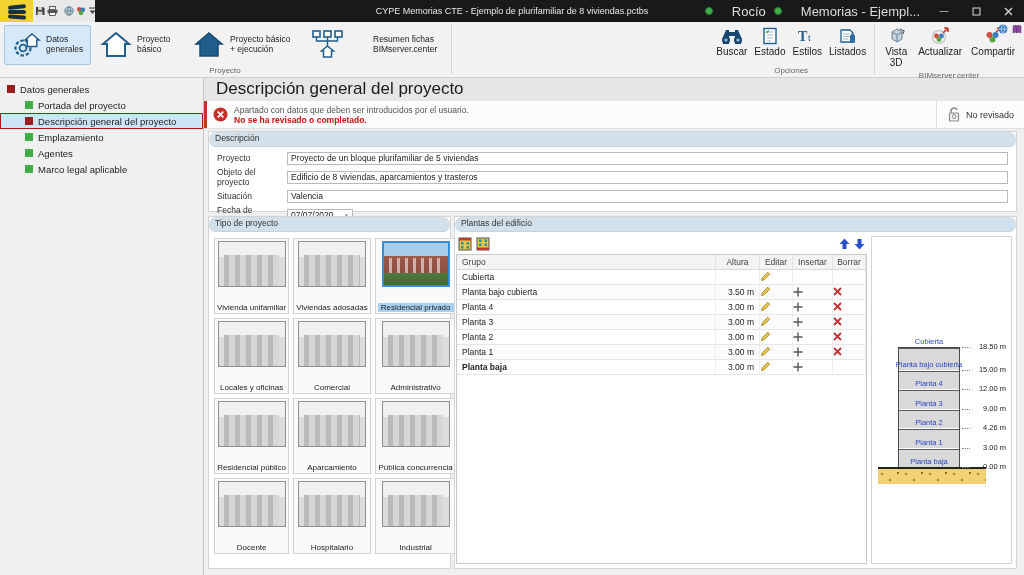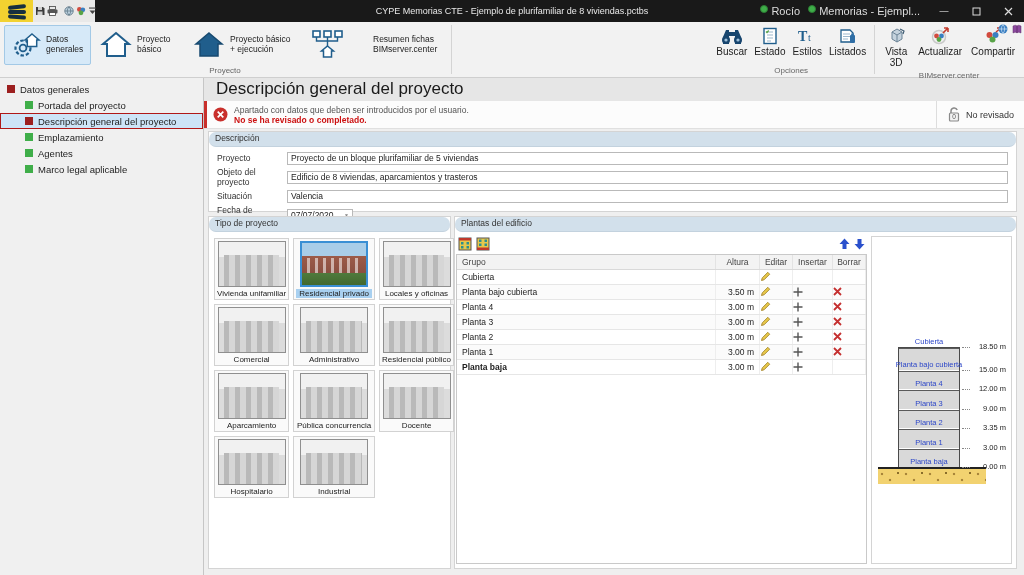--- a/index.html
+++ b/index.html
@@ -12,21 +12,21 @@
   .logo .book { width:18px; height:13px; position:relative; }
   .logo .book span { position:absolute; left:0; width:18px; height:4px; background:#17303f; border-radius:2px; }
   .logo .book span:nth-child(1){ top:0; transform:rotate(-6deg); }
   .logo .book span:nth-child(2){ top:5px; }
   .logo .book span:nth-child(3){ top:10px; transform:rotate(4deg); }
   .qat { position:absolute; left:33px; top:0; width:62px; height:22px; background:#e9e9e9; display:flex; align-items:center; gap:2px; padding:0 2px; }
   .qat .sep { width:1px; height:14px; background:#c2c2c2; margin:0 1px; }
   .qbtn { width:11px; height:16px; display:flex; align-items:center; justify-content:center; }
   .title-text { position:absolute; left:0; top:0; width:1024px; height:22px; line-height:22px; text-align:center; color:#e8e8e8; font-size:9px; pointer-events:none; }
   .tb-right { position:absolute; right:0; top:0; height:22px; display:flex; align-items:center; }
-  .chip { display:flex; gap:3px; color:#ddd; font-size:11px; margin-right:8px; }
+  .chip { display:flex; align-items:center; gap:19px; color:#ddd; font-size:13px; margin-right:8px; }
   .gdot { width:8px; height:8px; border-radius:50%; background:#3fae49; border:1px solid #2c7e34; }
   .winbtn { width:32px; height:22px; display:flex; align-items:center; justify-content:center; color:#ddd; }
   .mini-icons { position:absolute; right:2px; top:23px; height:12px; display:flex; gap:4px; align-items:center; z-index:5; }
 
   
   .ribbon { position:absolute; top:22px; left:0; width:1024px; height:56px; background:#f2f2f2; border-bottom:1px solid #cfcfcf; display:flex; }
   .rgroup { display:flex; flex-direction:column; height:100%; }
   .rbtns { flex:1; display:flex; align-items:stretch; padding:3px 4px 0 4px; gap:2px; }
   .rgroup-label { text-align:center; color:#666; font-size:8px; padding:1px 0 2px; }
   .rbtn { display:flex; align-items:center; gap:5px; padding:2px 6px; border:1px solid transparent; border-radius:2px; }
@@ -72,21 +72,21 @@
   .tipo-grid { padding:6px 5px; display:grid; grid-template-columns:repeat(3,1fr); gap:4px 4px; align-content:start; }
   .tile { border:1px solid #d2d2d2; background:#fafafa; padding:2px 2px 1px; display:flex; flex-direction:column; align-items:center; }
   .thumb { width:68px; height:46px; border:1px solid #8f8f8f; background:
       linear-gradient(180deg,#f1f1f1 0 35%,#dcdcdc 35% 100%),
       #e8e8e8; position:relative; overflow:hidden; }
   .thumb::after { content:""; position:absolute; left:8%; right:8%; top:30%; bottom:0;
       background:repeating-linear-gradient(90deg,#b9b9b9 0 5px,#d6d6d6 5px 11px),
                  repeating-linear-gradient(0deg,rgba(120,120,120,.35) 0 3px,rgba(230,230,230,.3) 3px 8px); }
   .tile.selected .thumb { border:2px solid #3a8fd4; background:linear-gradient(180deg,#a9cdе8 0,#a9cde8 32%,#9c5a48 32%,#8a4f40 72%,#4e7a3c 72%,#43692f 100%); }
   .tile.selected .thumb::after { background:repeating-linear-gradient(90deg,rgba(255,255,255,.55) 0 3px,transparent 3px 8px); top:36%; bottom:28%; }
-  .tile-label { font-size:8px; color:#222; margin-top:2px; white-space:nowrap; }
+  .tile-label { font-size:8px; color:#222; margin-top:16px; white-space:nowrap; }
   .tile.selected .tile-label { background:#a8d0f0; padding:0 3px; }
 
   .plantas { flex:1; display:flex; flex-direction:column; }
   .plantas-body { flex:1; display:flex; padding:4px 4px 4px 1px; gap:4px; min-height:0; }
   .table-side { flex:1; display:flex; flex-direction:column; min-width:0; }
   .ptoolbar { height:18px; display:flex; align-items:center; gap:4px; padding:0 2px 2px 2px; }
   .ptoolbar .tspacer { flex:1; }
   .table-box { flex:1; border:1px solid #c9c9c9; background:#fff; overflow:hidden; }
   table.floors { border-collapse:collapse; width:100%; font-size:8.5px; }
   table.floors th { background:#f3f3f3; border-bottom:1px solid #d9d9d9; border-right:1px solid #e3e3e3; font-weight:normal; color:#444; height:14px; text-align:center; }
@@ -412,20 +412,24 @@
         </div>
     </section>
 
     <div class="bottom-row">
       <section class="panel tipo">
         <div class="panel-h">Tipo de proyecto</div>
         <div class="tipo-grid">
             <div class="tile">
               <div class="thumb"></div>
               <div class="tile-label">Vivienda unifamiliar</div>
+            </div>
+            <div class="tile">
+              <div class="thumb"></div>
+              <div class="tile-label">Viviendas adosadas</div>
             </div>
             <div class="tile selected">
               <div class="thumb" style="background: linear-gradient(rgb(169, 205, 232) 0px, rgb(169, 205, 232) 32%, rgb(156, 90, 72) 32%, rgb(138, 79, 64) 72%, rgb(78, 122, 60) 72%, rgb(67, 105, 47) 100%);"></div>
               <div class="tile-label">Residencial privado</div>
             </div>
             <div class="tile">
               <div class="thumb"></div>
               <div class="tile-label">Locales y oficinas</div>
             </div>
             <div class="tile">
@@ -626,21 +630,21 @@
               <div class="floor-label" style="left: 57px; top: 99.75px;">Cubierta</div>
               <div class="lvl-line" style="left: 90px; width: 8px; top: 109.75px;"></div>
               <div class="lvl-h" style="left: 98px; top: 104.75px;">18.50 m</div>
               <div class="lvl-line" style="left: 90px; width: 8px; top: 132.5px;"></div>
               <div class="lvl-h" style="left: 98px; top: 127.5px;">15.00 m</div>
               <div class="lvl-line" style="left: 90px; width: 8px; top: 152px;"></div>
               <div class="lvl-h" style="left: 98px; top: 147px;">12.00 m</div>
               <div class="lvl-line" style="left: 90px; width: 8px; top: 171.5px;"></div>
               <div class="lvl-h" style="left: 98px; top: 166.5px;">9.00 m</div>
               <div class="lvl-line" style="left: 90px; width: 8px; top: 191px;"></div>
-              <div class="lvl-h" style="left: 98px; top: 186px;">3.35 m</div>
+              <div class="lvl-h" style="left: 98px; top: 186px;">4.26 m</div>
               <div class="lvl-line" style="left: 90px; width: 8px; top: 210.5px;"></div>
               <div class="lvl-h" style="left: 98px; top: 205.5px;">3.00 m</div>
               <div class="lvl-line" style="left: 90px; width: 8px; top: 230px;"></div>
               <div class="lvl-h" style="left: 98px; top: 225px;">0.00 m</div>
             </div>
         </div>
       </section>
     </div>
   </main>
 </div>

